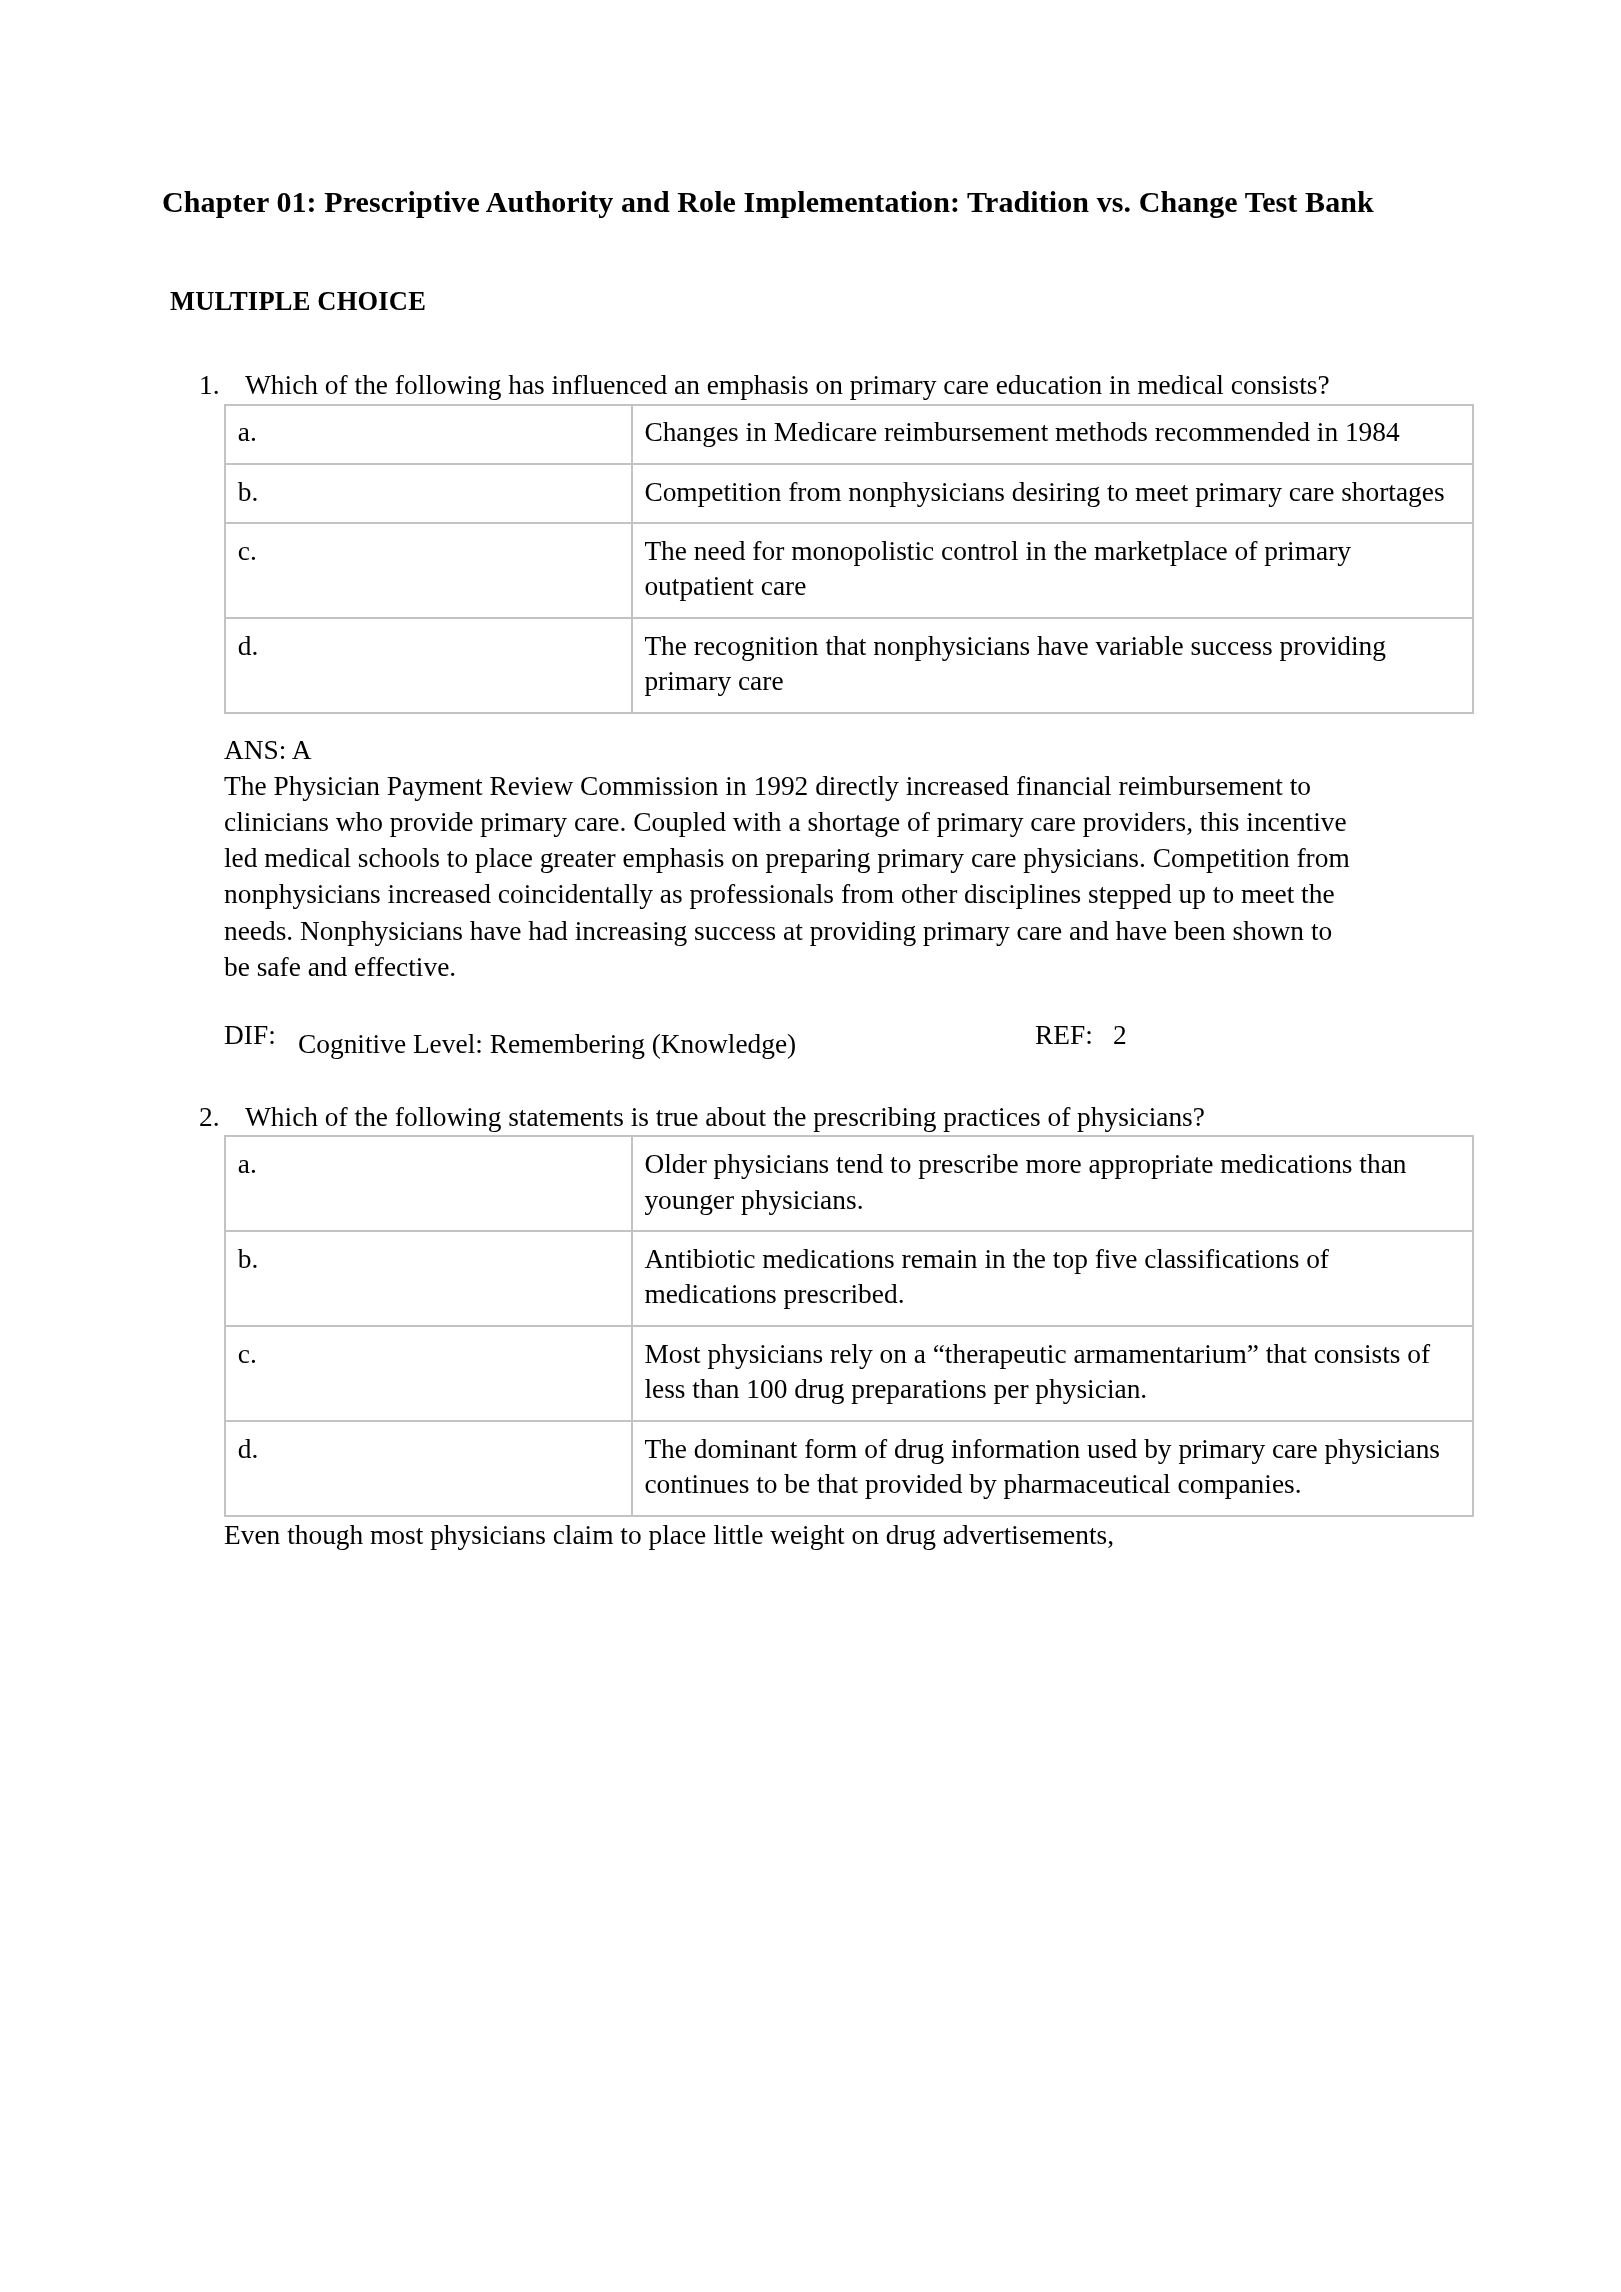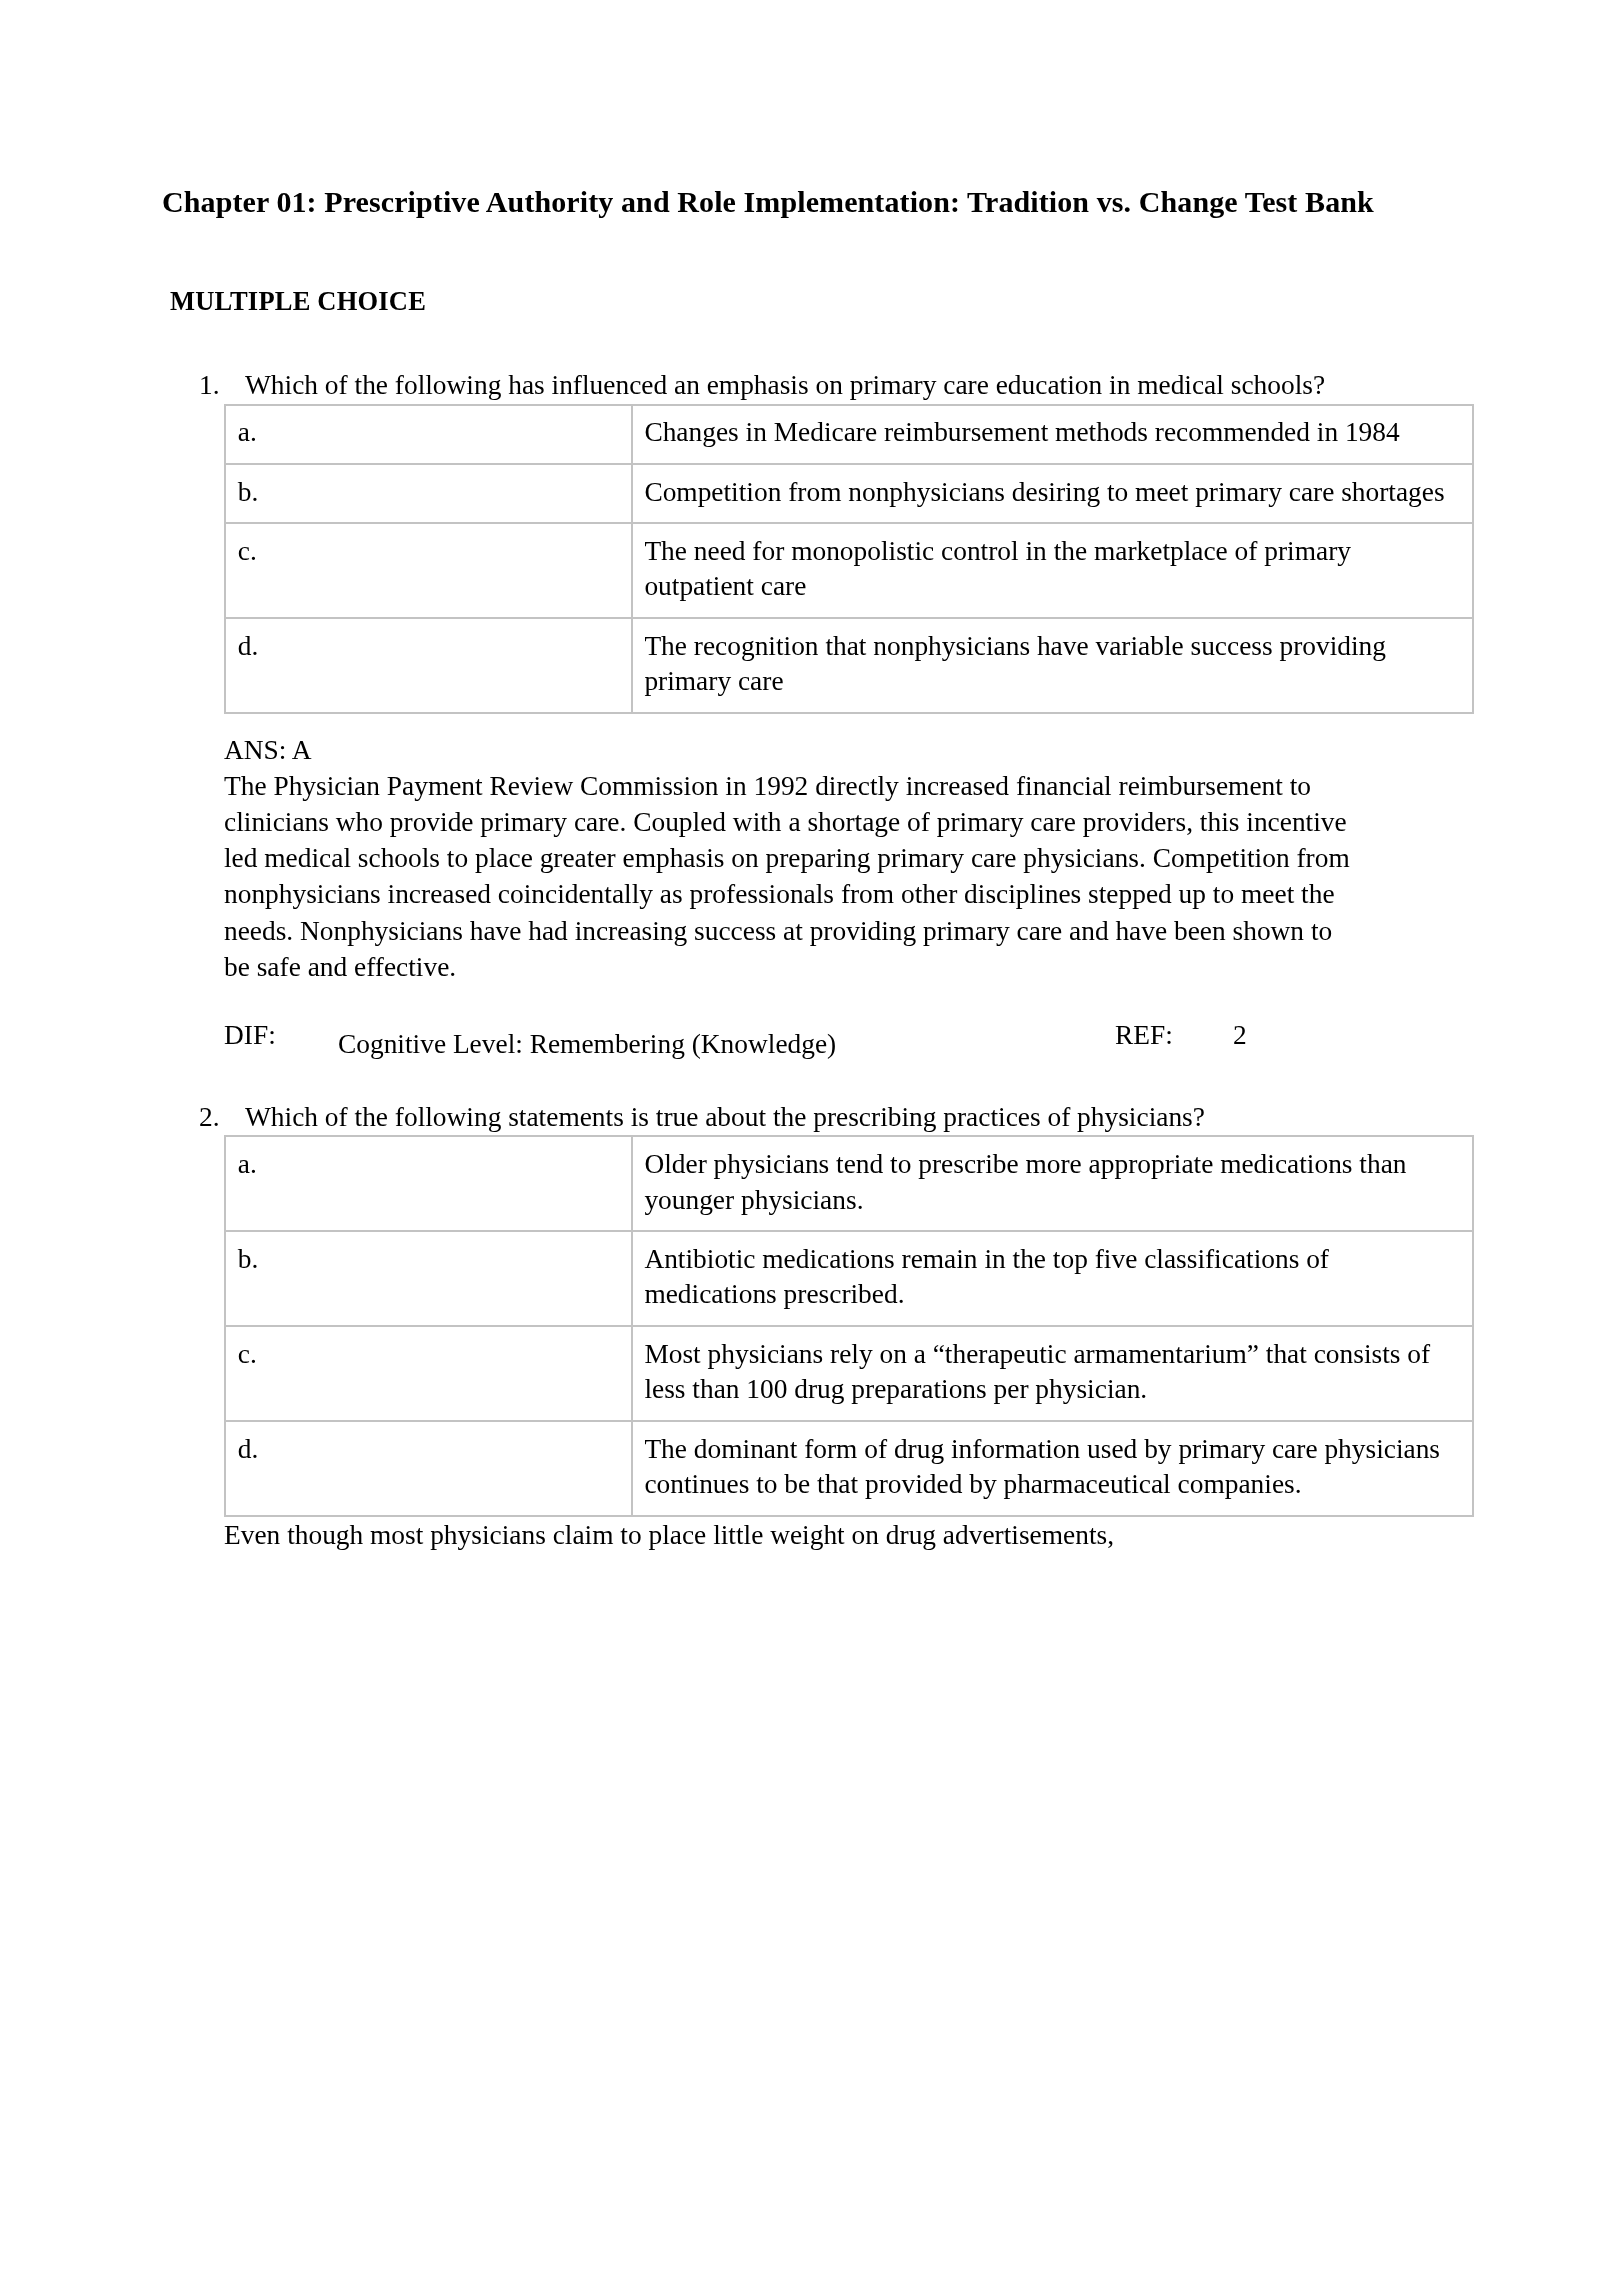--- a/index.html
+++ b/index.html
@@ -105,42 +105,41 @@
   .rationale {
     margin: 0;
     text-align: left;
   }
   .meta-line {
     margin-left: 62px;
     padding-top: 33px;
     font-size: 27.4px;
     display: flex;
     line-height: 1.30;
-    gap: 40px;
   }
   .meta-dif-label { width: 74px; flex: 0 0 74px; }
   .meta-dif-value { width: 737px; flex: 0 0 737px; margin-top: 9px; }
   .meta-ref-label { width: 78px; flex: 0 0 78px; }
   .meta-ref-value { flex: 0 0 auto; }
 </style>
 </head>
 <body>
 
 <div class="page">
   <div class="content">
 
     <h1 class="doc-title">Chapter 01: Prescriptive Authority and Role Implementation: Tradition vs. Change Test Bank</h1>
 
     <div class="section-heading">MULTIPLE CHOICE</div>
 
     <div class="question-block" style="padding-top:43px;">
 
       <div class="question-row">
         <span class="q-number">1.</span>
-        <span class="q-text">Which of the following has influenced an emphasis on primary care education in medical schools?</span>
+        <span class="q-text">Which of the following has influenced an emphasis on primary care education in medical consists?</span>
       </div>
 
       <table class="options-table">
         <tbody>
           <tr>
             <td class="opt-letter">a.</td>
             <td class="opt-text">Changes in Medicare reimbursement methods recommended in 1984</td>
           </tr>
           <tr>
             <td class="opt-letter">b.</td>

